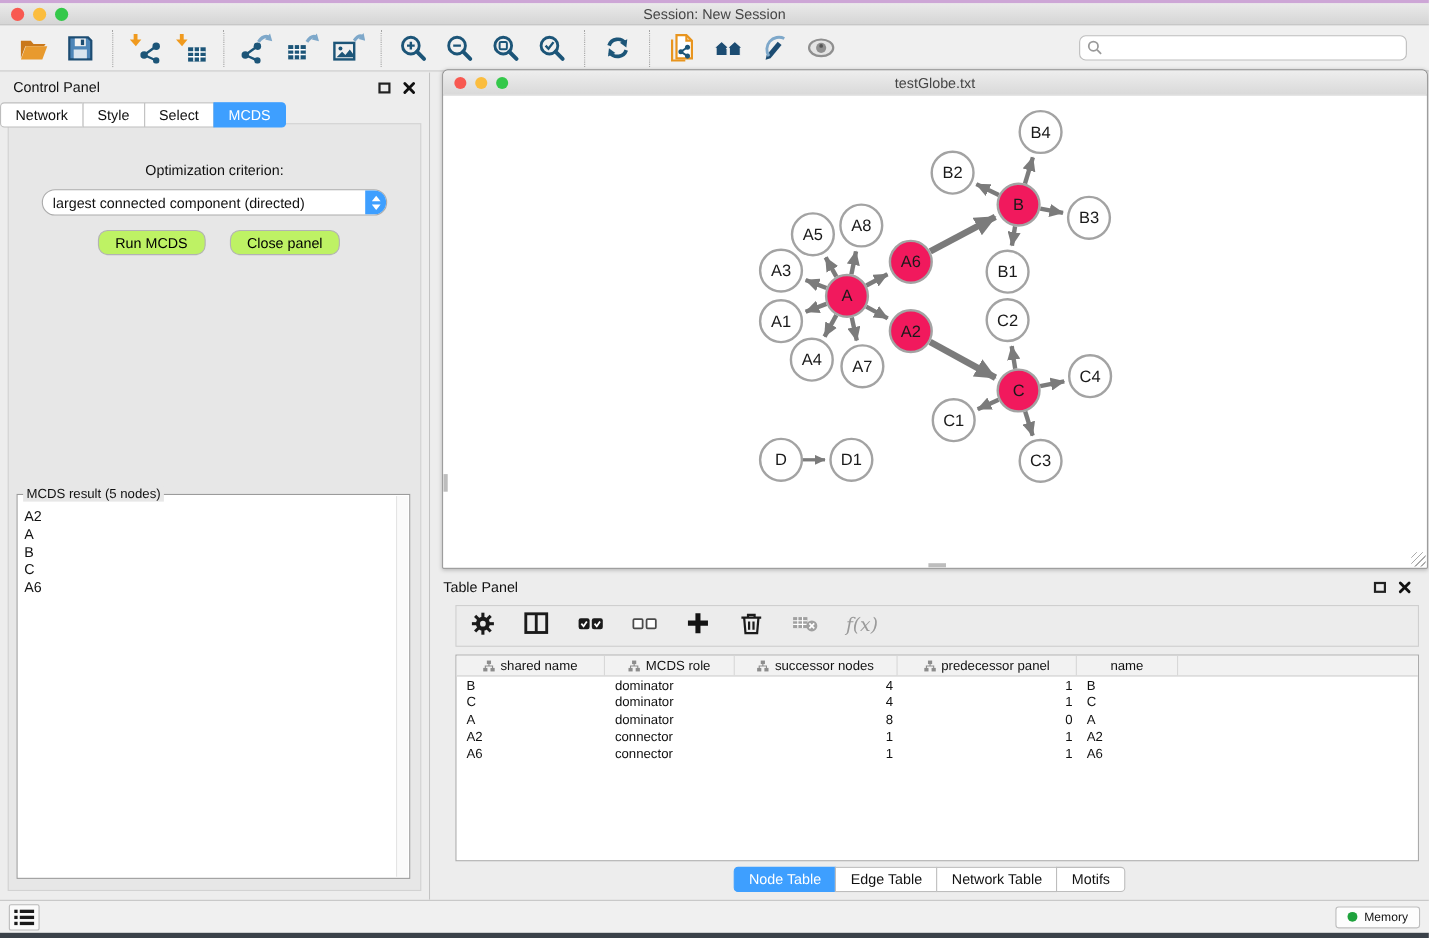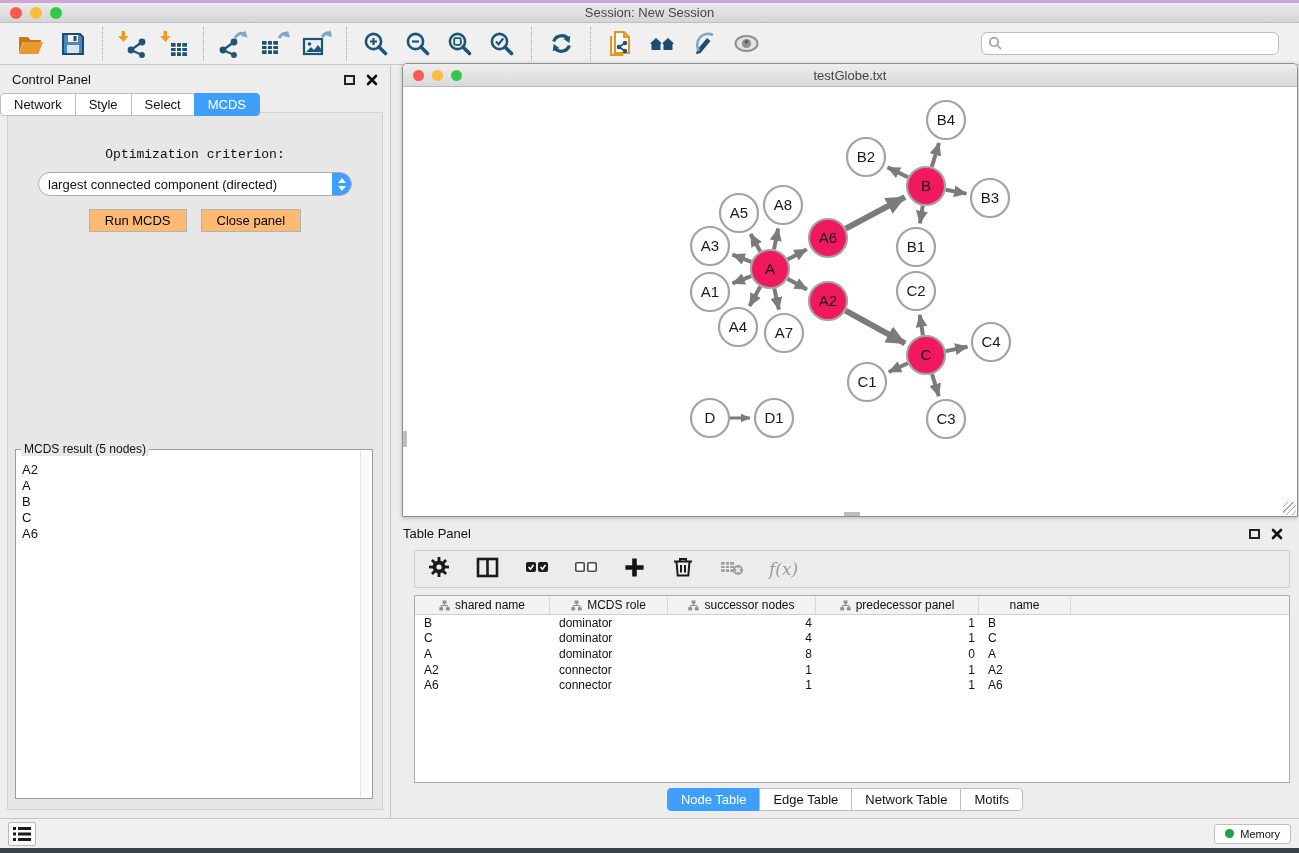--- a/index.html
+++ b/index.html
@@ -36,31 +36,31 @@
   .float-icon { width: 11px; height: 10px; border: 2px solid #222; background: transparent; }
   .seg-row { display: flex; justify-content: flex-start; position: relative; z-index: 2; }
   .seg { font-size: 13px; padding: 3px 13px; background: #fff; border: 1px solid #BDBDBD; margin-left: -1px; white-space: nowrap; }
   .seg:first-child { border-radius: 4px 0 0 4px; margin-left: 0; }
   .seg:last-child { border-radius: 0 4px 4px 0; }
   .seg.active { background: #3E9FFF; border-color: #3E9FFF; color: #fff; }
   .cp-body {
     flex: 1; margin: -4px 7px 8px 7px; border: 1px solid #D2D2D2; background: #E7E7E7;
     padding-top: 18px; position: relative; z-index: 1;
   }
-  .opt-label { text-align: center; font-size: 13px; margin: 16px 0 10px; font-family: Liberation Mono, monospace; }
+  .opt-label { text-align: center; font-size: 13px; margin: 16px 0 10px; }
   .dropdown {
     margin: 0 auto; width: 314px; height: 24px; background: #fff; border: 1px solid #ACACAC;
     border-radius: 12px; display: flex; align-items: center; overflow: hidden;
   }
   .dropdown-text { font-size: 13px; padding-left: 9px; flex: 1; white-space: nowrap; }
   .stepper { width: 19px; align-self: stretch; background: #3E9FFF; display: flex; flex-direction: column; align-items: center; justify-content: center; gap: 3px; }
   .chev-up { width: 0; height: 0; border-left: 4px solid transparent; border-right: 4px solid transparent; border-bottom: 5px solid #fff; }
   .chev-down { width: 0; height: 0; border-left: 4px solid transparent; border-right: 4px solid transparent; border-top: 5px solid #fff; }
   .btn-row { display: flex; justify-content: center; gap: 14px; margin-top: 13px; }
-  .push-btn { font-size: 13px; background: #fdba74; border: 1px solid #B3B3B3; border-radius: 0; padding: 3px 15px; }
+  .push-btn { font-size: 13px; background: #bef264; border: 1px solid #B3B3B3; border-radius: 9px; padding: 3px 15px; margin-left: 8px; }
   .result-box { position: absolute; left: 7px; right: 9px; top: 336px; bottom: 10px; background: #fff; border: 1px solid #9B9B9B; }
   .result-legend { position: absolute; top: -8px; left: 5px; background: #E7E7E7; font-size: 12px; padding: 0 3px; }
   .result-list { position: absolute; top: 12px; left: 6px; right: 14px; bottom: 2px; font-size: 13px; line-height: 16px; overflow: hidden; }
   .result-scroll { position: absolute; top: 1px; bottom: 1px; right: 1px; width: 11px; background: #FAFAFA; border-left: 1px solid #E4E4E4; }
   
   .right-area { flex: 1; position: relative; background: #EDEDED; }
   .net-window {
     position: absolute; top: -3px; left: 11px; right: 1px; height: 454px; background: #fff;
     border: 1px solid #8F8F8F; border-radius: 5px 5px 1px 1px; box-shadow: 0 1px 4px rgba(0,0,0,.25);
     display: flex; flex-direction: column;

